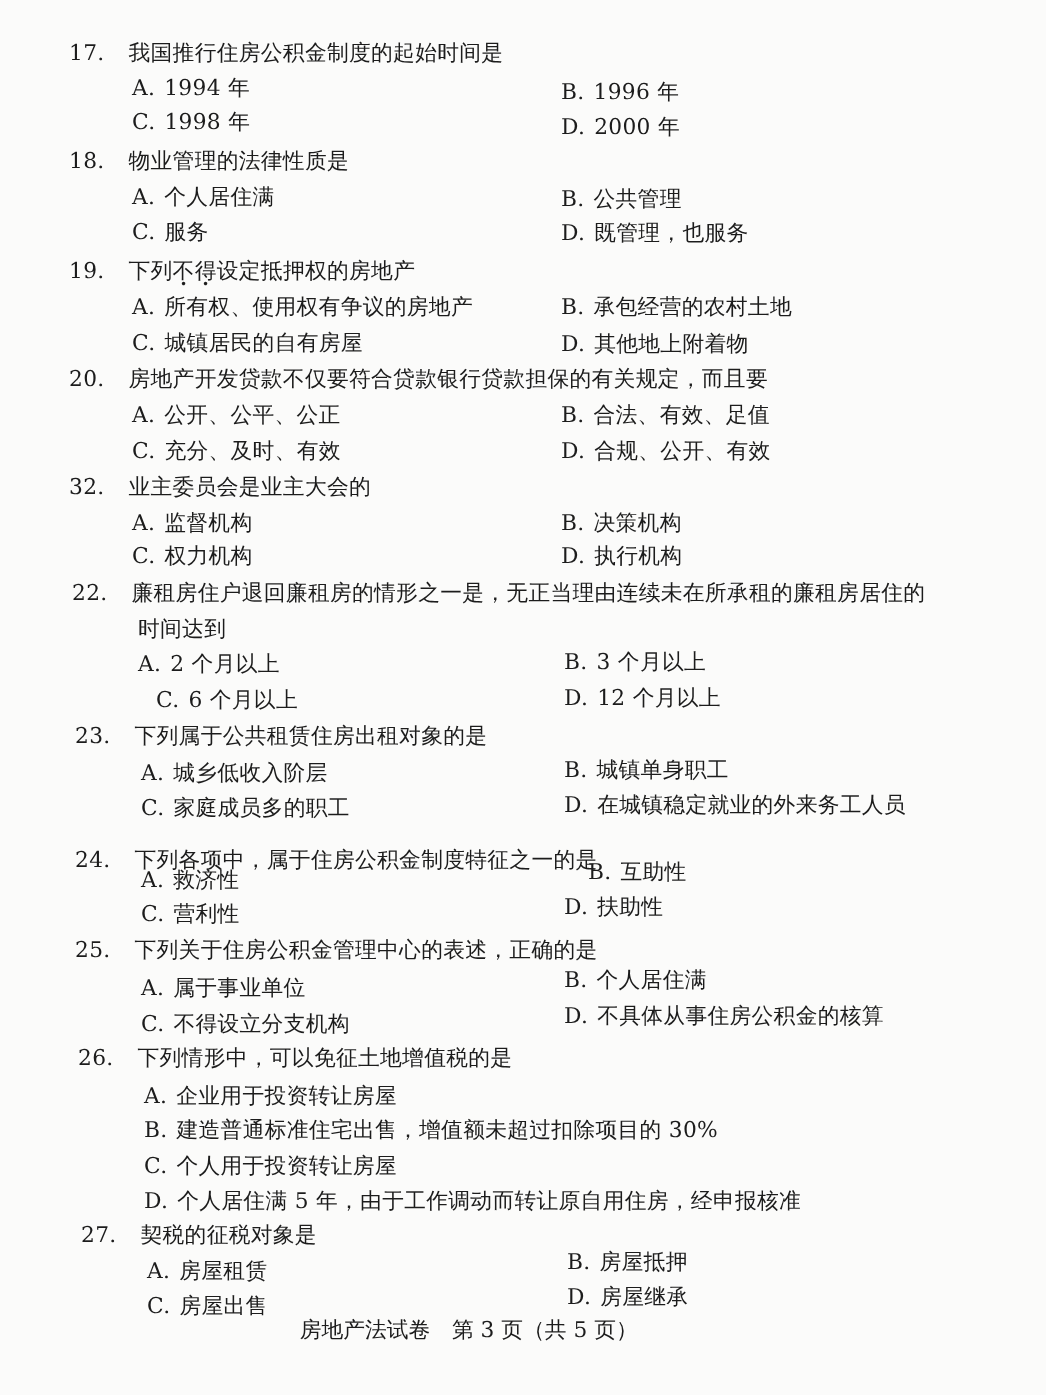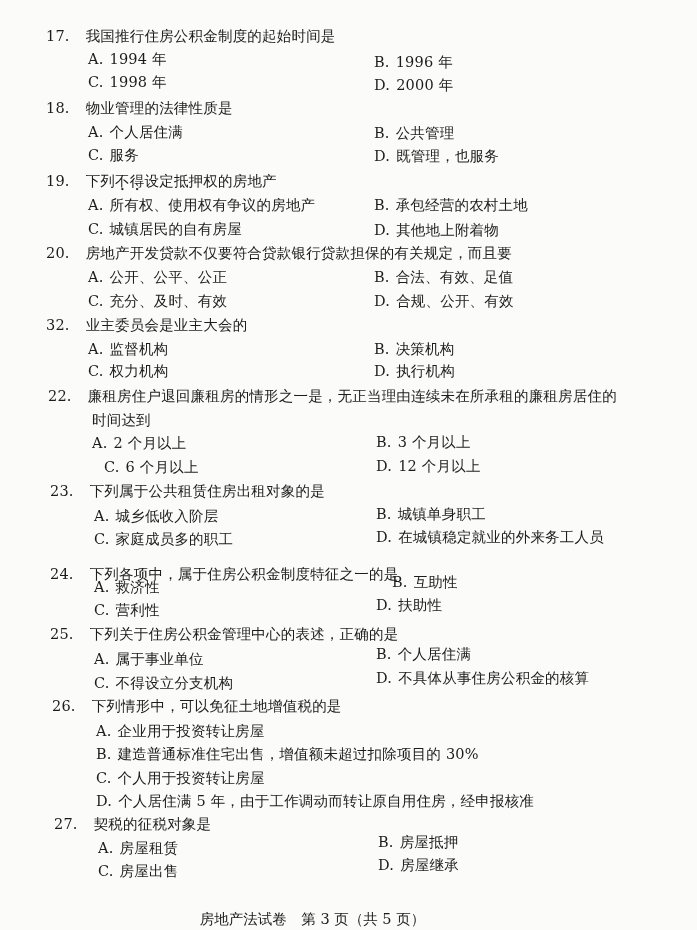--- a/index.html
+++ b/index.html
@@ -6,21 +6,21 @@
   body {
     width: 697px; height: 930px; background: #fbfbfa; position: relative; overflow: hidden;
     font-family: "DejaVu Serif", "Liberation Serif", serif; color: #1c1c1c;
   }
   .page { position: absolute; left: 0; top: 0; width: 697px; height: 930px; }
   .line { position: absolute; font-size: 14.5px; line-height: 18px; white-space: nowrap; letter-spacing: 0.2px; }
   .qnum { display: inline-block; margin-right: 16px; }
   .opt-label { display: inline-block; margin-right: 6px; }
   .dot { position: relative; }
   .dot::after { content: "•"; position: absolute; left: 50%; transform: translateX(-50%); top: 13px; font-size: 8px; line-height: 8px; }
-  .footer { position: absolute; left: 0; width: 625px; text-align: center; font-size: 14.5px; top: 875px; margin-top: 33px; }
+  .footer { position: absolute; left: 0; width: 625px; text-align: center; font-size: 14.5px; top: 875px; }
 </style>
 </head>
 <body>
 
 <div class="page">
 
   <div class="line" style="left:46px;top:27px"><span class="qnum">17.</span><span>我国推行住房公积金制度的起始时间是</span></div>
   <div class="line" style="left:88px;top:50px"><span class="opt-label">A.</span><span>1994 年</span></div>
   <div class="line" style="left:374px;top:53px"><span class="opt-label">B.</span><span>1996 年</span></div>
   <div class="line" style="left:88px;top:73px"><span class="opt-label">C.</span><span>1998 年</span></div>

